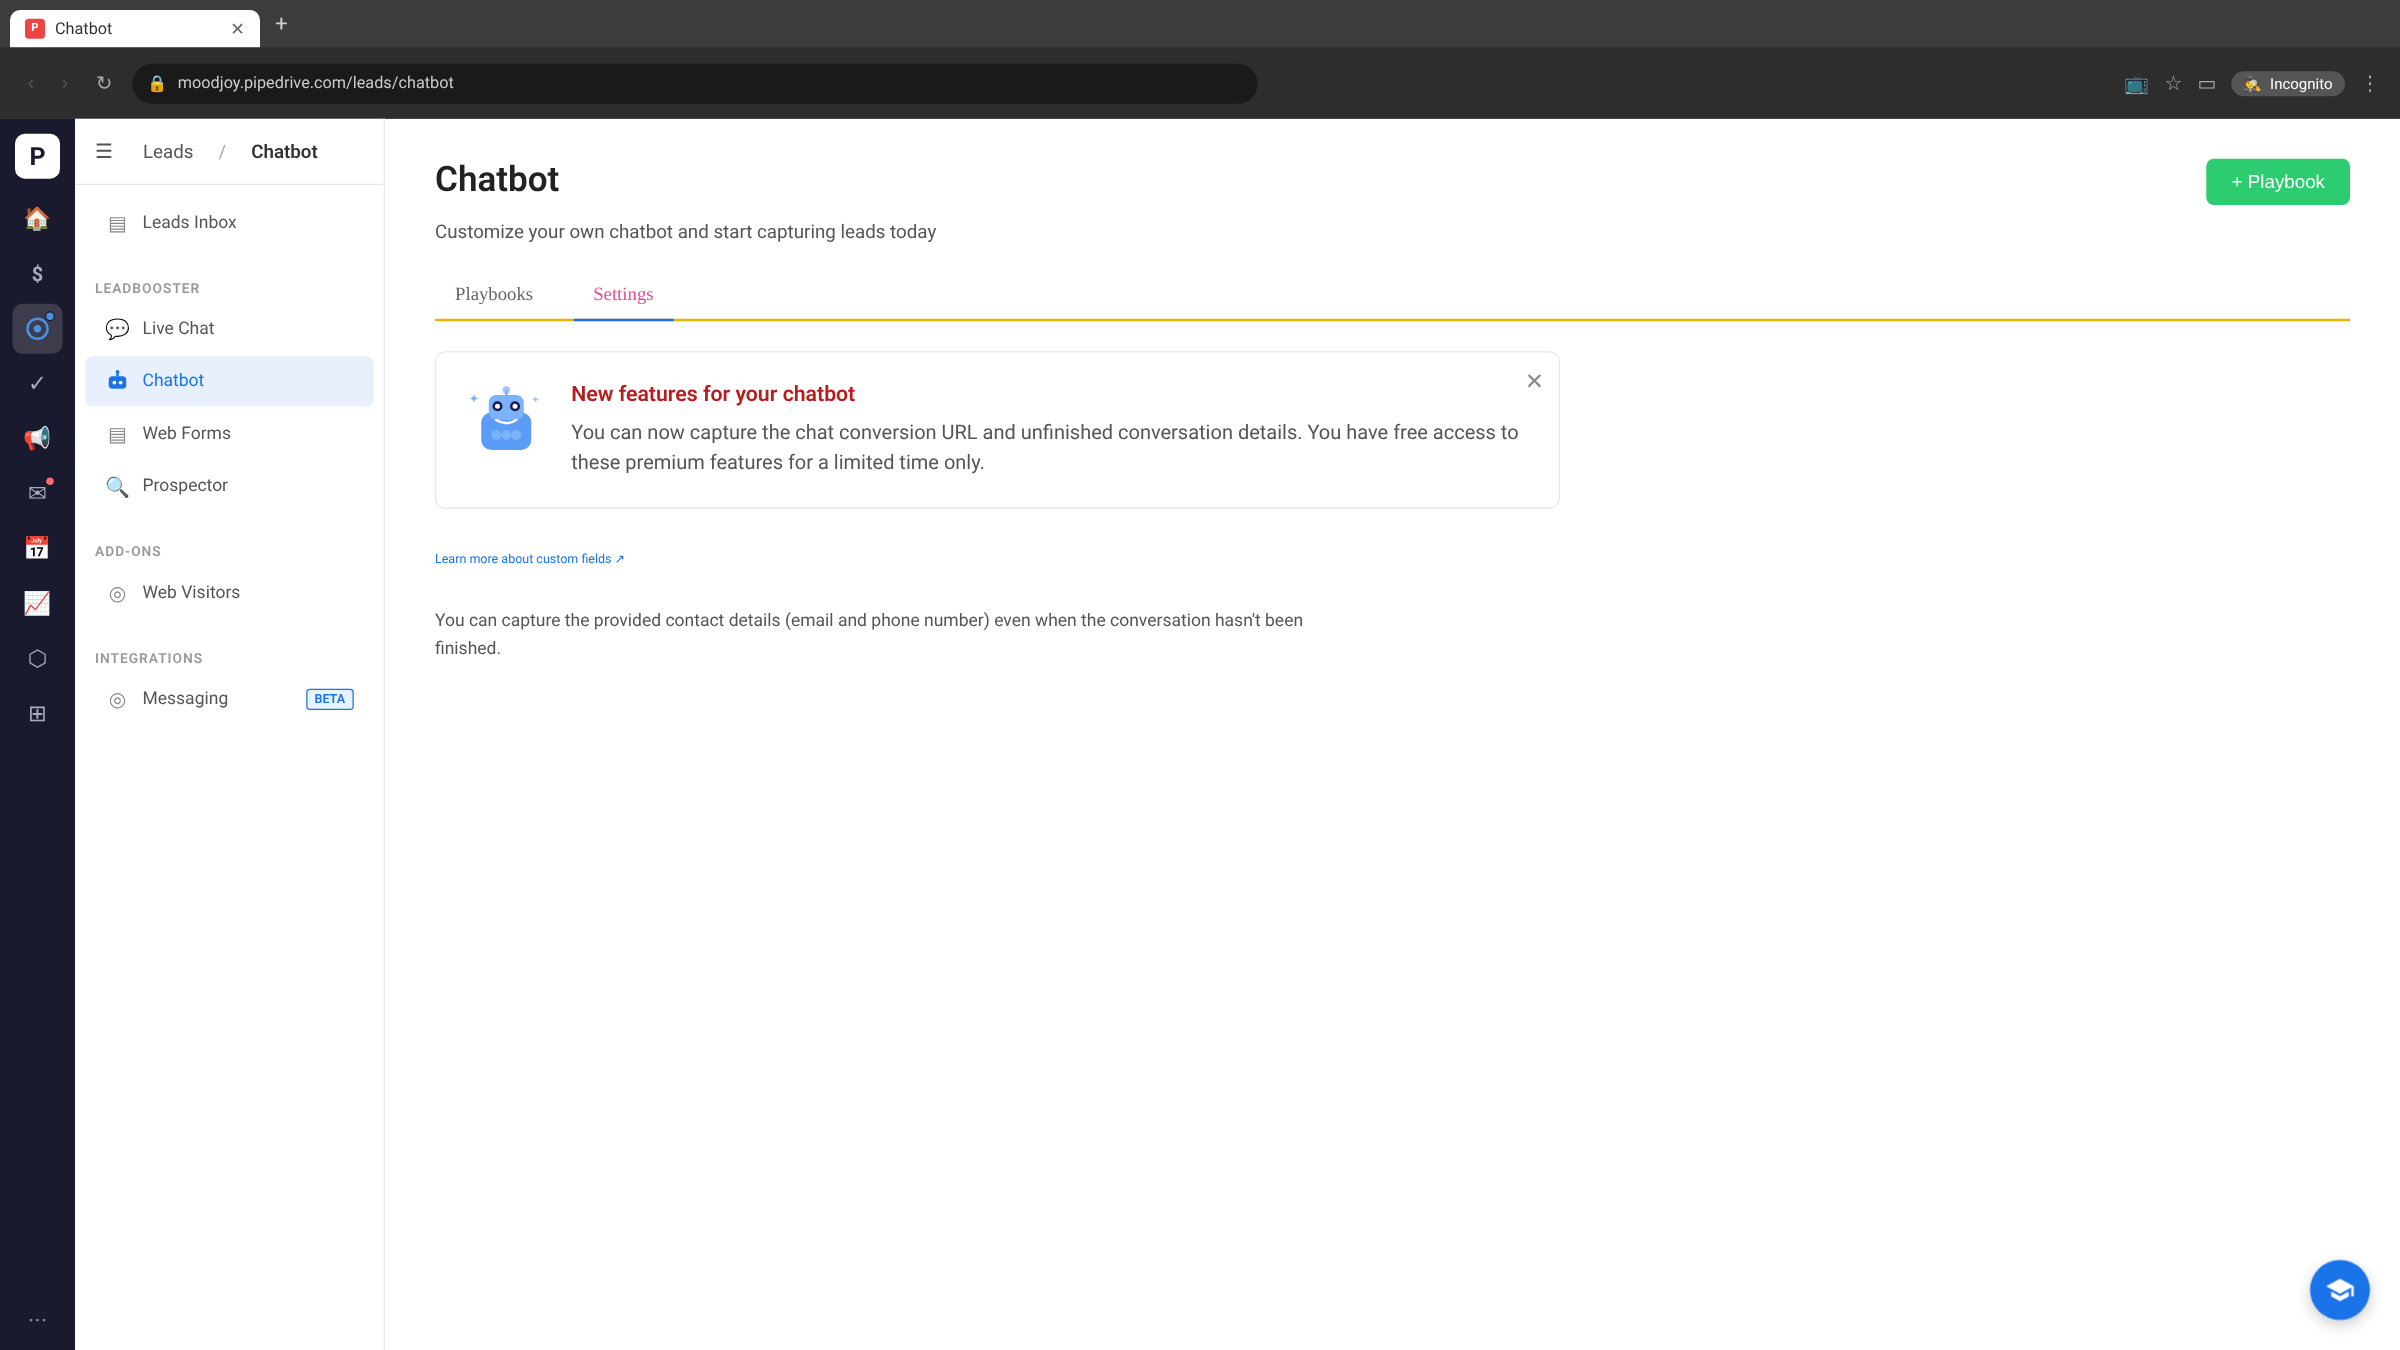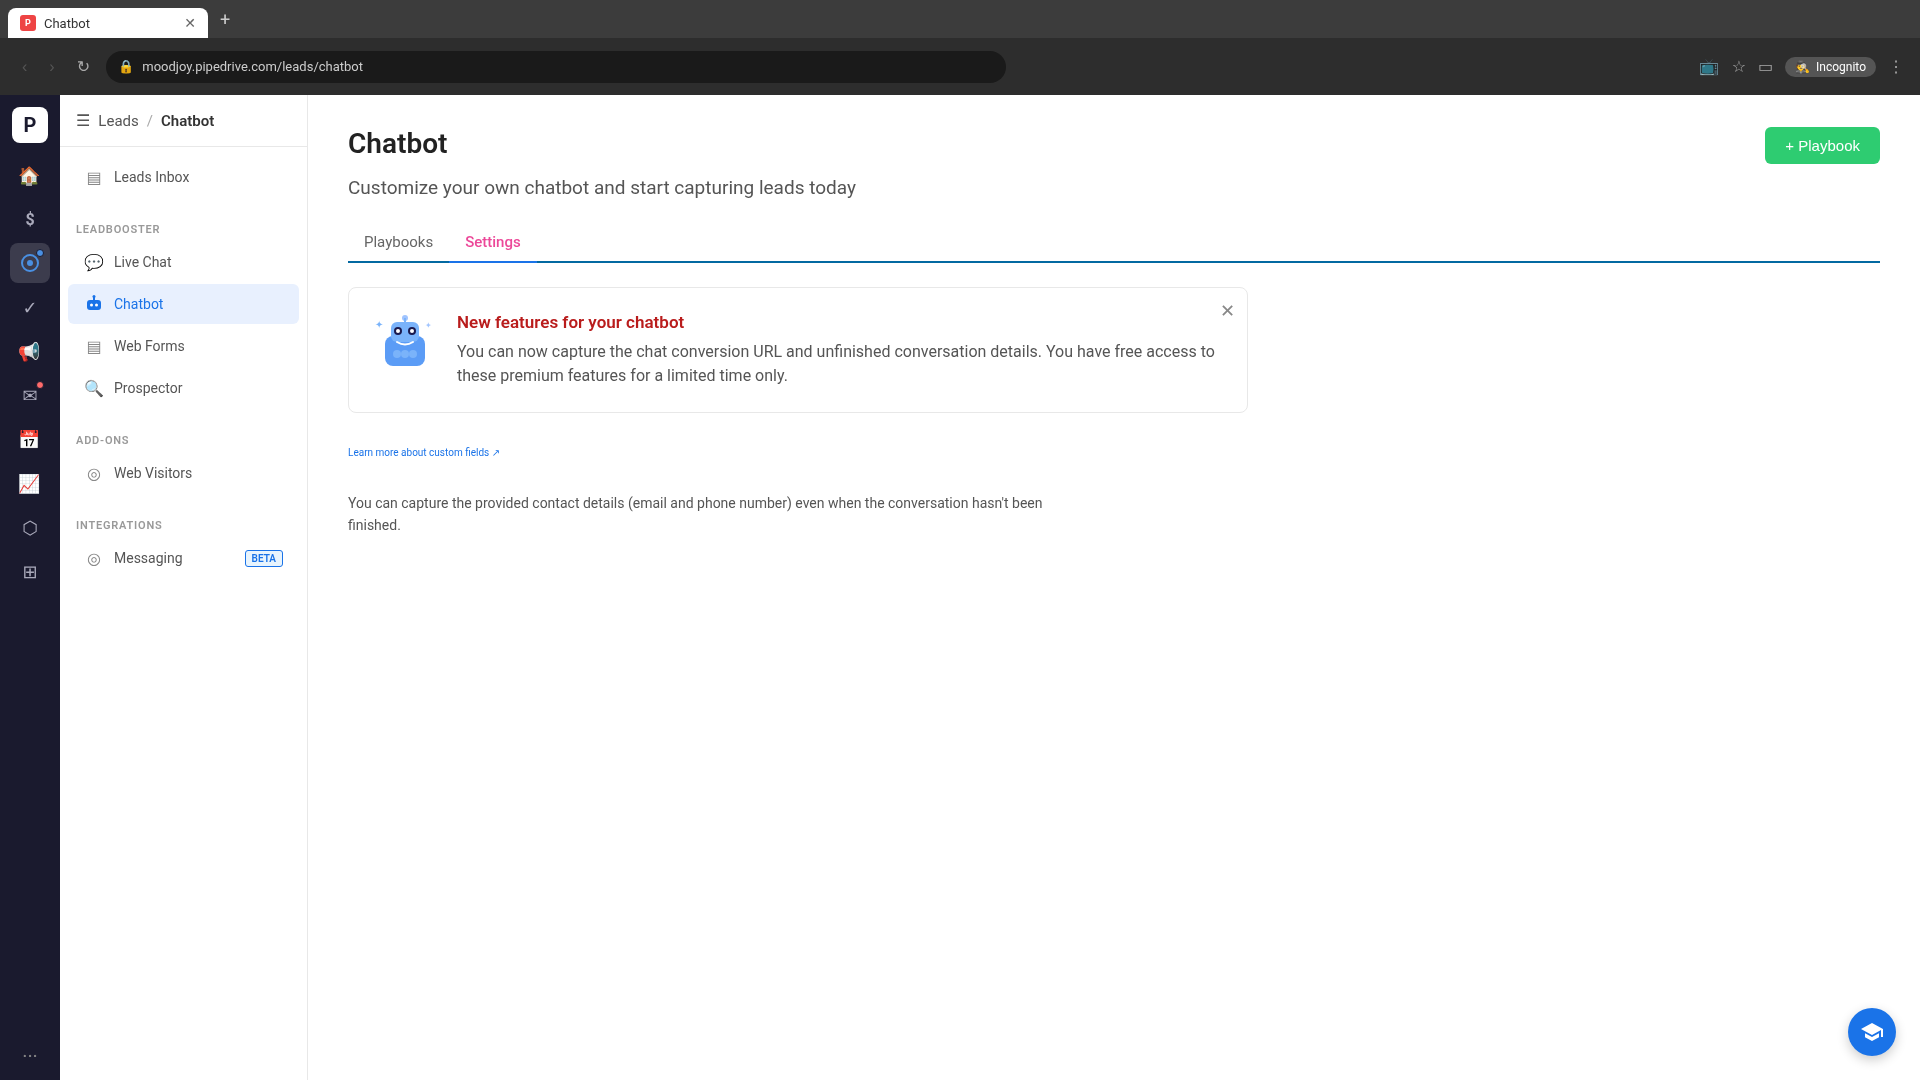--- a/index.html
+++ b/index.html
@@ -33,44 +33,44 @@
     .sidebar-icon-btn.active { background: rgba(255,255,255,0.15); color: #fff; }
     .notification-dot { position: absolute; top: 6px; right: 6px; width: 8px; height: 8px; background: #ff6b6b; border-radius: 50%; border: 1px solid #1a1a2e; }
     .notification-dot.blue { background: #4a90e2; }
     .sidebar-spacer { flex: 1; }
     .sidebar-more { color: #888; font-size: 20px; cursor: pointer; }
 
     
     .left-nav { width: 248px; background: #fff; border-right: 1px solid #e8e8e8; padding: 0; display: flex; flex-direction: column; }
     .left-nav-header { padding: 16px; display: flex; align-items: center; gap: 8px; border-bottom: 1px solid #e8e8e8; }
     .nav-toggle { background: none; border: none; cursor: pointer; color: #555; font-size: 16px; }
-    .breadcrumb { display: flex; gap: 8px; font-size: 15px; }
+    .breadcrumb { display: flex; gap: 20px; font-size: 15px; margin-left: 16px; }
     .breadcrumb-link { color: #555; text-decoration: none; }
     .breadcrumb-sep { color: #aaa; }
     .breadcrumb-current { color: #333; font-weight: 600; }
     .nav-section { padding: 8px 0; }
     .nav-item { display: flex; align-items: center; gap: 10px; padding: 10px 16px; cursor: pointer; border-radius: 6px; margin: 2px 8px; font-size: 14px; color: #555; }
     .nav-item.active { background: #e8f0fe; color: #1a73e8; }
     .nav-item-icon { width: 20px; height: 20px; display: flex; align-items: center; justify-content: center; font-size: 16px; color: #888; }
     .nav-item.active .nav-item-icon { color: #1a73e8; }
     .nav-section-label { font-size: 11px; font-weight: 600; color: #999; letter-spacing: 0.8px; text-transform: uppercase; padding: 8px 16px 4px; }
     .beta-badge { background: #e8f4fd; color: #1a73e8; font-size: 10px; font-weight: 600; padding: 2px 6px; border-radius: 3px; margin-left: auto; border: 1px solid #1a73e8; }
 
     
     .main-layout { display: flex; flex: 1; overflow: hidden; }
     .content-area { flex: 1; background: #fff; overflow-y: auto; padding: 32px 40px; }
 
     
     .page-header { display: flex; align-items: flex-start; justify-content: space-between; margin-bottom: 12px; }
     .page-title { font-size: 28px; font-weight: 600; color: #222; }
     .playbook-btn { background: #2ecc71; color: #fff; border: none; border-radius: 6px; padding: 10px 20px; font-size: 15px; font-weight: 500; cursor: pointer; display: flex; align-items: center; gap: 8px; }
-    .page-subtitle { font-size: 19px; color: #555; margin-bottom: 24px; }
-
-    
-    .tabs { display: flex; gap: 0; border-bottom: 2px solid #0369a1; margin-bottom: 24px; }
+    .page-subtitle { font-size: 15px; color: #555; margin-bottom: 24px; }
+
+    
+    .tabs { display: flex; gap: 16px; border-bottom: 2px solid #eab308; margin-bottom: 24px; font-family: Liberation Serif, serif; }
     .tab-item { padding: 10px 16px; font-size: 15px; color: #666; cursor: pointer; border-bottom: 2px solid transparent; margin-bottom: -2px; }
     .tab-item.active { color: #ec4899; border-bottom-color: #1a73e8; font-weight: 500; }
 
     
     .feature-card { background: #fff; border: 1px solid #e8e8e8; border-radius: 8px; padding: 24px; display: flex; align-items: flex-start; gap: 20px; margin-bottom: 28px; position: relative; max-width: 900px; }
     .feature-card-close { position: absolute; top: 12px; right: 12px; background: none; border: none; cursor: pointer; color: #888; font-size: 18px; }
     .feature-card-title { font-size: 17px; font-weight: 600; color: #b91c1c; margin-bottom: 8px; }
     .feature-card-text { font-size: 16px; color: #555; line-height: 1.5; }
 
     

